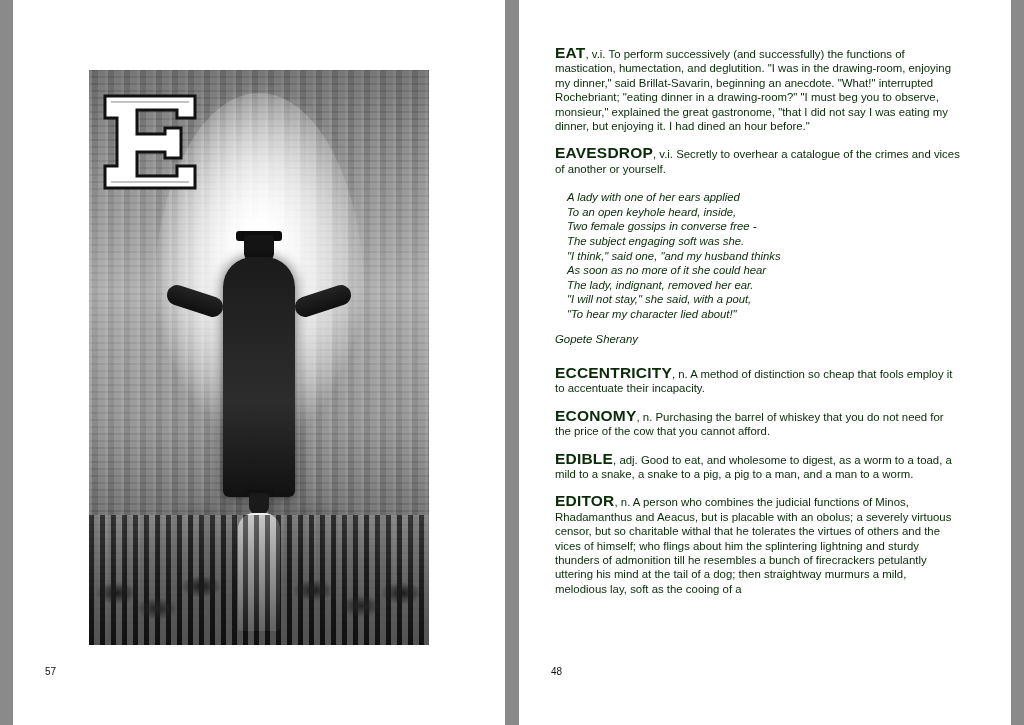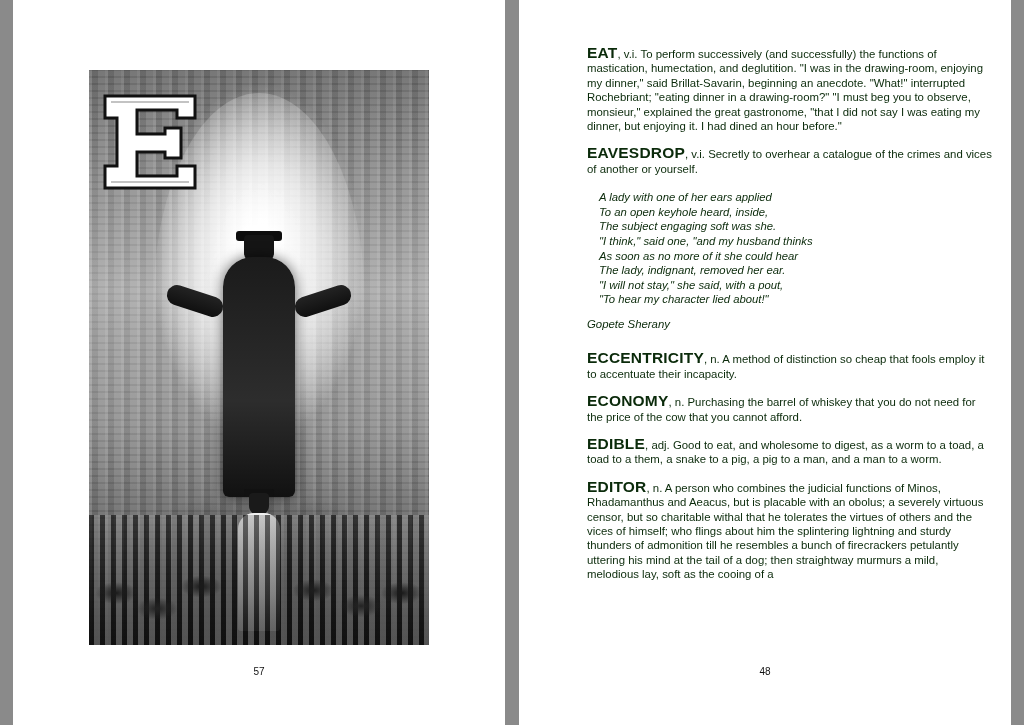--- a/index.html
+++ b/index.html
@@ -188,29 +188,29 @@
     top: 88px;
     width: 104px;
     height: 108px;
     z-index: 5;
   }
   .drop-cap svg { display: block; }
   .folio {
     position: absolute;
     bottom: 48px;
     width: 100%;
-    text-align: center;
     font-size: 10px;
     color: #111;
     font-family: "Liberation Sans", sans-serif;
+    padding-left: 32px;
   }
   
   .text-col {
     position: absolute;
-    left: 68px;
+    left: 36px;
     top: 46px;
     width: 406px;
     color: #0a2a0a;
     font-size: 11.4px;
     line-height: 14.4px;
     font-family: "Liberation Sans", sans-serif;
   }
   .entry {
     margin-bottom: 13px;
   }
@@ -283,40 +283,41 @@
         <span class="headword">EAT</span><span class="body">, v.i. To perform successively (and successfully) the functions of mastication, humectation, and deglutition. "I was in the drawing-room, enjoying my dinner," said Brillat-Savarin, beginning an anecdote. "What!" interrupted Rochebriant; "eating dinner in a drawing-room?" "I must beg you to observe, monsieur," explained the great gastronome, "that I did not say I was eating my dinner, but enjoying it. I had dined an hour before."</span>
       </div>
 
       <div class="entry">
         <span class="headword">EAVESDROP</span><span class="body">, v.i. Secretly to overhear a catalogue of the crimes and vices of another or yourself.</span>
       </div>
 
       <div class="verse">
         <div>A lady with one of her ears applied</div>
         <div>To an open keyhole heard, inside,</div>
+        <div>Two female gossips in converse free -</div>
         <div>The subject engaging soft was she.</div>
         <div>"I think," said one, "and my husband thinks</div>
         <div>As soon as no more of it she could hear</div>
         <div>The lady, indignant, removed her ear.</div>
         <div>"I will not stay," she said, with a pout,</div>
         <div>"To hear my character lied about!"</div>
       </div>
 
       <div class="attrib">Gopete Sherany</div>
 
       <div class="entry">
         <span class="headword">ECCENTRICITY</span><span class="body">, n. A method of distinction so cheap that fools employ it to accentuate their incapacity.</span>
       </div>
 
       <div class="entry">
         <span class="headword">ECONOMY</span><span class="body">, n. Purchasing the barrel of whiskey that you do not need for the price of the cow that you cannot afford.</span>
       </div>
 
       <div class="entry">
-        <span class="headword">EDIBLE</span><span class="body">, adj. Good to eat, and wholesome to digest, as a worm to a toad, a toad to a them, a snake to a pig, a pig to a man, and a man to a worm.</span>
+        <span class="headword">EDIBLE</span><span class="body">, adj. Good to eat, and wholesome to digest, as a worm to a toad, a mild to a snake, a snake to a pig, a pig to a man, and a man to a worm.</span>
       </div>
 
       <div class="entry">
         <span class="headword">EDITOR</span><span class="body">, n. A person who combines the judicial functions of Minos, Rhadamanthus and Aeacus, but is placable with an obolus; a severely virtuous censor, but so charitable withal that he tolerates the virtues of others and the vices of himself; who flings about him the splintering lightning and sturdy thunders of admonition till he resembles a bunch of firecrackers petulantly uttering his mind at the tail of a dog; then straightway murmurs a mild, melodious lay, soft as the cooing of a</span>
       </div>
 
     </div>
 
     <div class="folio">48</div>
   </div>

